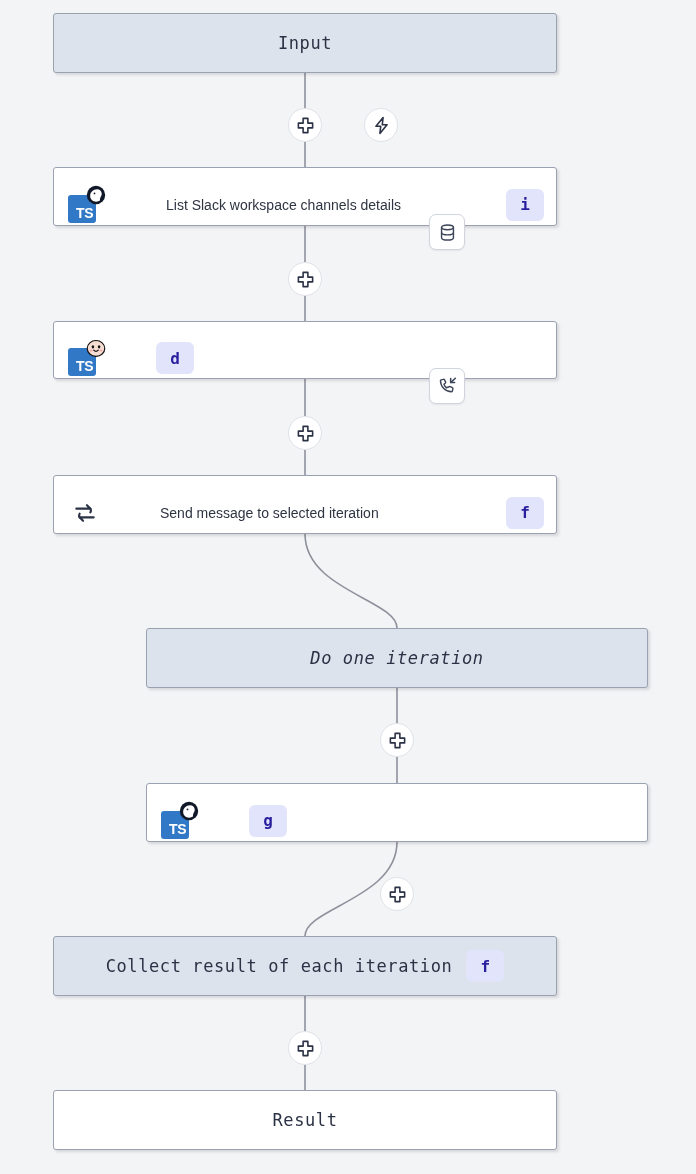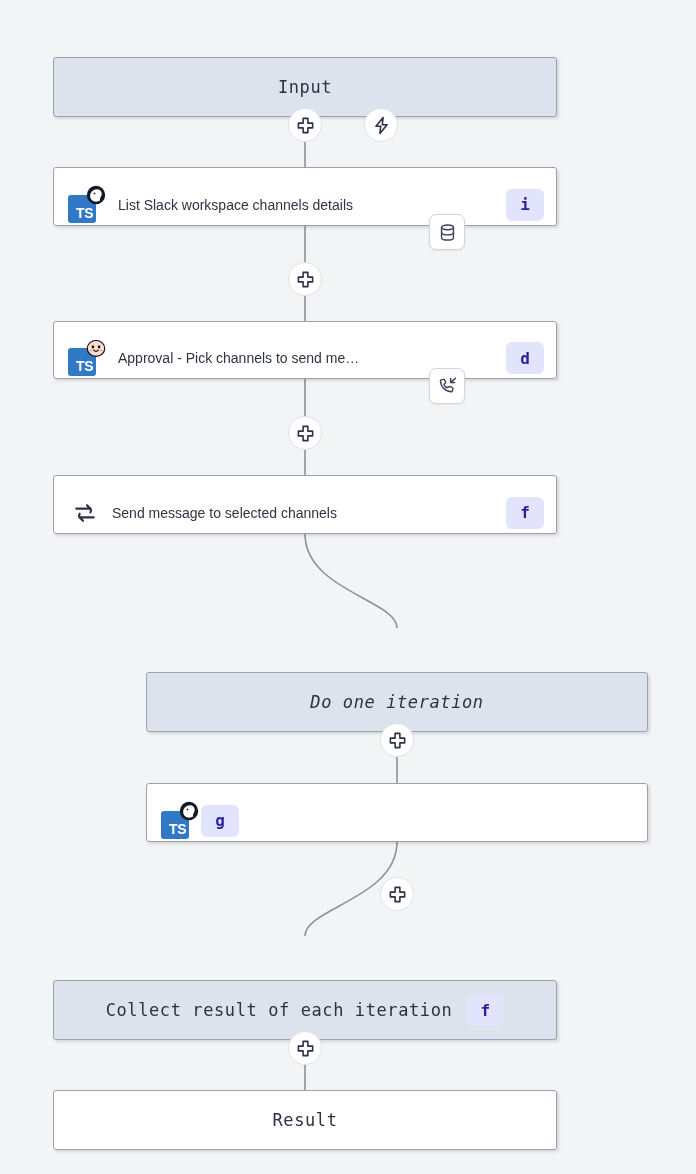--- a/index.html
+++ b/index.html
@@ -45,29 +45,29 @@
     border: 1px solid #9aa2b1;
     border-radius: 3px;
     box-shadow: 2px 2px 3px rgba(20, 25, 40, 0.13);
     display: flex;
     align-items: center;
     background: #ffffff;
   }
   .node.terminal {
     background: #dde3ec;
     justify-content: center;
-    margin-top: 44px;
   }
   .node.terminal-white {
     background: #ffffff;
     justify-content: center;
   }
   .node.step {
     background: #ffffff;
     padding: 16px 12px 0 14px;
+    gap: 48px;
   }
 
   .mono-label {
     font-family: "DejaVu Sans Mono", monospace;
     font-size: 17px;
     letter-spacing: 0.6px;
     color: #2b3245;
   }
 
   .step-label {
@@ -253,21 +253,20 @@
       <span class="ts-square">TS</span>
       <svg class="runtime-badge" viewBox="0 0 24 24">
         <ellipse cx="12" cy="12.5" rx="10.5" ry="9.5" fill="#f6ddd2" stroke="#14100e" stroke-width="1.4"></ellipse>
         <ellipse cx="8.3" cy="10.6" rx="1.5" ry="1.9" fill="#14100e"></ellipse>
         <ellipse cx="15.7" cy="10.6" rx="1.5" ry="1.9" fill="#14100e"></ellipse>
         <ellipse cx="6.0" cy="15.0" rx="1.7" ry="1.1" fill="#f2a0a6" opacity="0.9"></ellipse>
         <ellipse cx="18.0" cy="15.0" rx="1.7" ry="1.1" fill="#f2a0a6" opacity="0.9"></ellipse>
         <path d="M9.3 14.6 q2.7 3.0 5.4 0" fill="none" stroke="#14100e" stroke-width="1.5" stroke-linecap="round"></path>
       </svg>
     </span>
-    <span class="step-label">Approval - Pick channels to send me…</span>
     <span class="idbadge">d</span>
   </div>
   <div class="chip" style="left:429px; top:368px;">
     <svg width="19" height="19" viewBox="0 0 24 24">
       <path d="M16 2 v5 h5" fill="none" stroke="#3c4458" stroke-width="1.9" stroke-linecap="round" stroke-linejoin="round"></path>
       <path d="M22 1.5 L16.2 6.8" fill="none" stroke="#3c4458" stroke-width="1.9" stroke-linecap="round"></path>
       <path d="M10.4 13.6 a13 13 0 0 1 -2.9 -4.4 l1.9 -1.6 a1.1 1.1 0 0 0 0.25 -1.2 L8.3 3.6
                a1.1 1.1 0 0 0 -1.25 -0.65 l-3.1 0.7 a1.1 1.1 0 0 0 -0.85 1.1
                c0.25 7.6 6.3 13.6 13.9 13.85 a1.1 1.1 0 0 0 1.1 -0.85 l0.7 -3.1
                a1.1 1.1 0 0 0 -0.65 -1.25 l-2.8 -1.35 a1.1 1.1 0 0 0 -1.2 0.25 z" fill="none" stroke="#3c4458" stroke-width="1.8" stroke-linejoin="round"></path>
@@ -282,21 +281,21 @@
 
   <div class="node step" style="left:53px; top:475px; width:504px; height:59px;">
     <span class="loopicon">
       <svg width="26" height="26" viewBox="0 0 24 24">
         <path d="M4 8 h13 l-3.2 -3.2" fill="none" stroke="#2b3245" stroke-width="2" stroke-linecap="round" stroke-linejoin="round"></path>
         <path d="M20 16 h-13 l3.2 3.2" fill="none" stroke="#2b3245" stroke-width="2" stroke-linecap="round" stroke-linejoin="round"></path>
         <path d="M17 8 a3.6 3.6 0 0 1 0 3.4" fill="none" stroke="#2b3245" stroke-width="2" stroke-linecap="round"></path>
         <path d="M7 16 a3.6 3.6 0 0 1 0 -3.4" fill="none" stroke="#2b3245" stroke-width="2" stroke-linecap="round"></path>
       </svg>
     </span>
-    <span class="step-label">Send message to selected channels</span>
+    <span class="step-label">Send message to selected iteration</span>
     <span class="idbadge">f</span>
   </div>
 
   <div class="node terminal" style="left:146px; top:628px; width:502px; height:60px;font-style:italic;">
     <span class="mono-label">Do one iteration</span>
   </div>
 
   <div class="roundbtn" style="left:380px; top:723px;">
     <svg width="19" height="19" viewBox="0 0 24 24">
       <path d="M9 3 h6 v6 h6 v6 h-6 v6 h-6 v-6 h-6 v-6 h6 z" fill="none" stroke="#2b3245" stroke-width="2" stroke-linejoin="round"></path>

